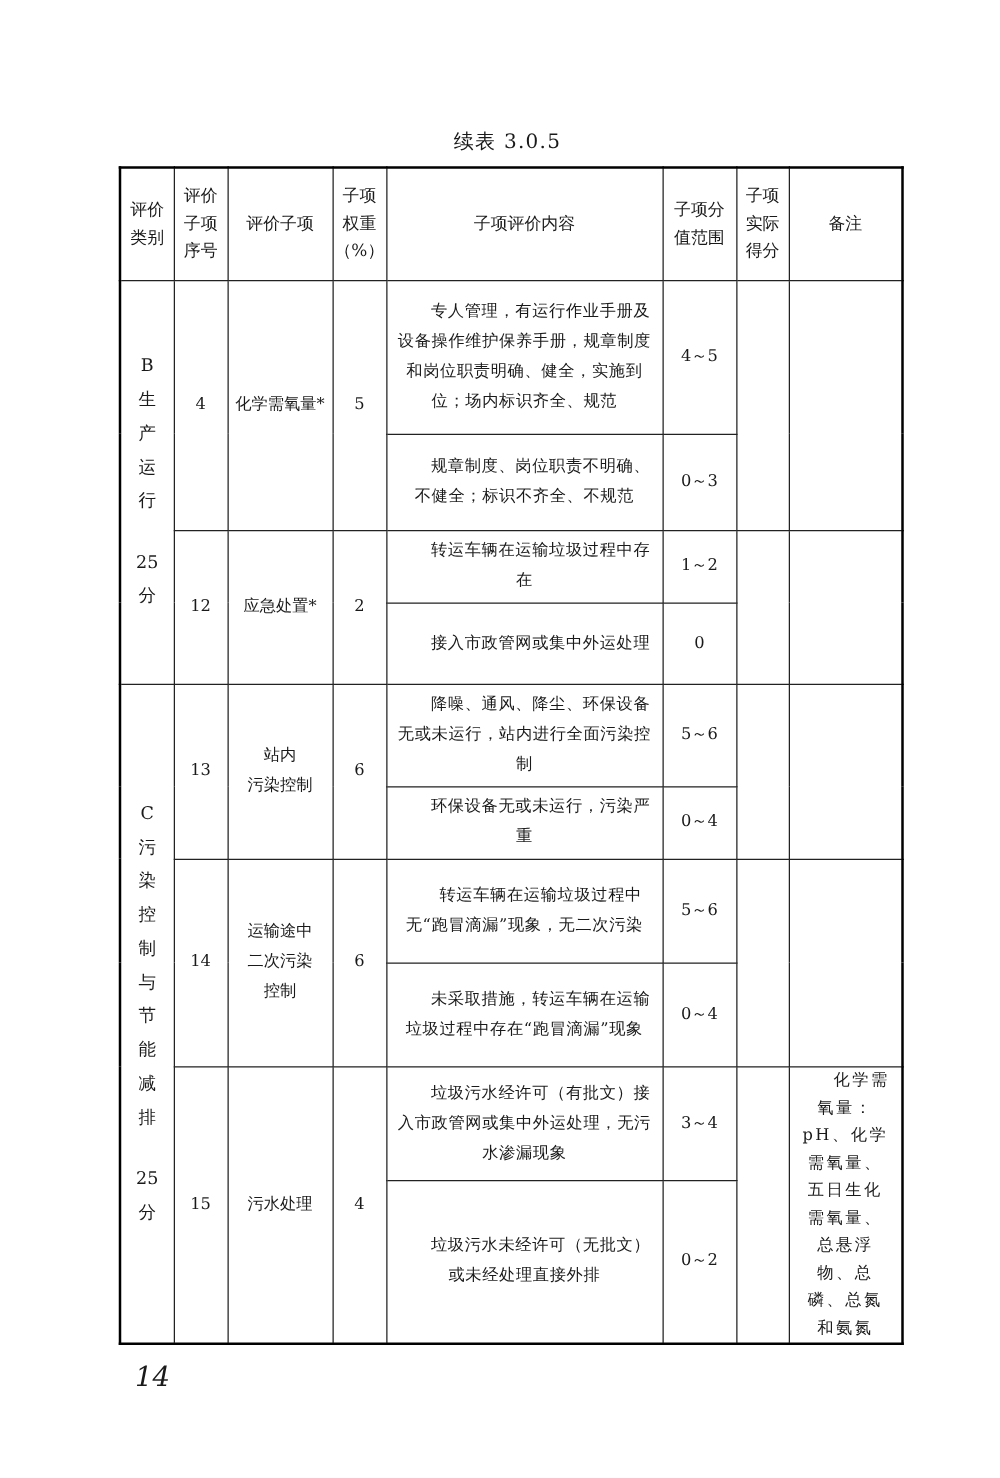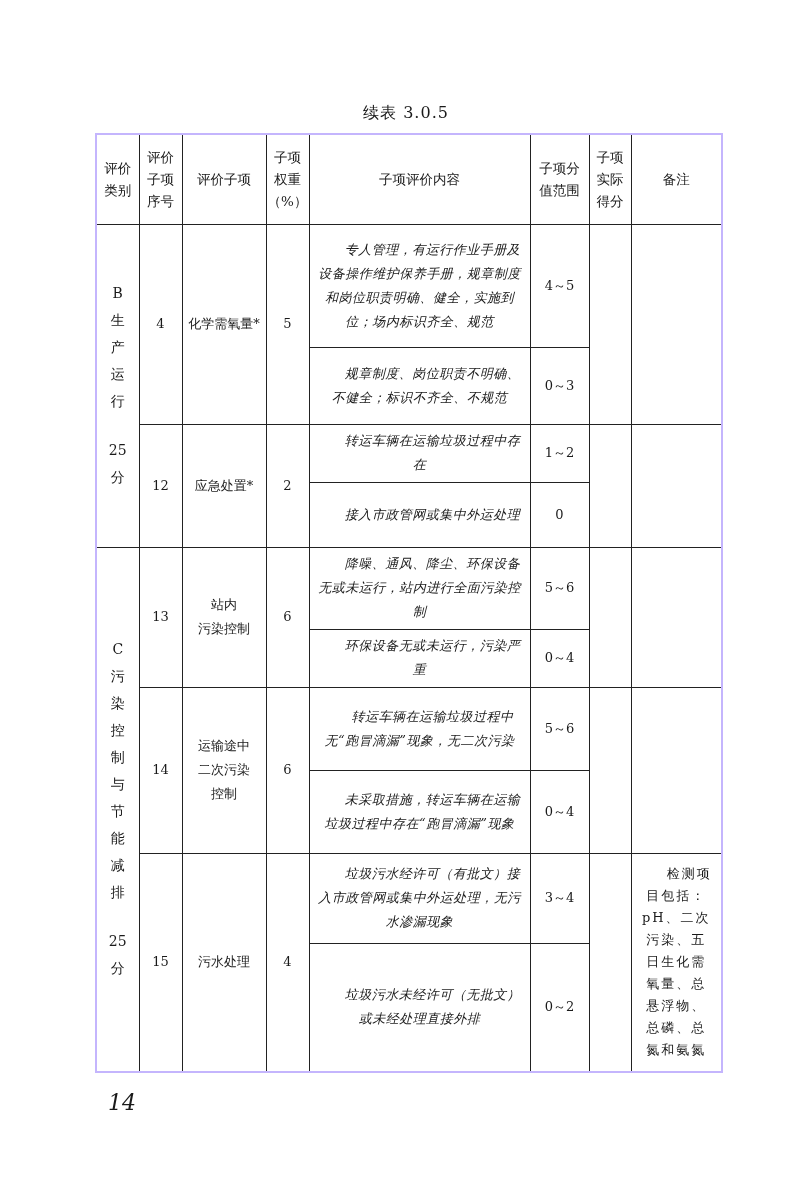--- a/index.html
+++ b/index.html
@@ -12,23 +12,23 @@
     font-size:16px; letter-spacing:1px;
   }
   table.spec {
     position:absolute; left:95px; top:133px; width:626px;
     border-collapse:collapse; table-layout:fixed;
     font-size:13px; line-height:24px;
   }
   table.spec td, table.spec th {
     border:1px solid #222; padding:0; vertical-align:middle; text-align:center; font-weight:normal;
   }
-  table.spec { border:2px solid #c4b5fd; }
+  table.spec { border:2px solid #000000; }
   .hdr { line-height:22px; font-size:13.5px; }
-  .content { text-align:left; padding:0 6px 0 6px !important; text-indent:2em; letter-spacing:0.5px;font-style:italic; }
+  .content { text-align:left; padding:0 6px 0 6px !important; text-indent:2em; letter-spacing:0.5px; }
   .vert { line-height:27px; font-size:14px; }
   .note { text-align:justify; padding:0 8px !important; text-indent:2em; line-height:22px; letter-spacing:2px; font-size:13px; }
   .page-num {
     position:absolute; left:108px; top:1090px; font-size:22px; font-style:italic;
   }
   .stack span { display:block; }
 </style>
 </head>
 <body>
 
@@ -163,21 +163,21 @@
     <td>0～4</td>
   </tr>
 
   <tr style="height:90px">
     <td rowspan="2">15</td>
     <td rowspan="2">污水处理</td>
     <td rowspan="2">4</td>
     <td class="content">垃圾污水经许可（有批文）接入市政管网或集中外运处理，无污水渗漏现象</td>
     <td>3～4</td>
     <td rowspan="2"></td>
-    <td rowspan="2" class="note">检测项目包括：pH、二次污染、五日生化需氧量、总悬浮物、总磷、总氮和氨氮</td>
+    <td rowspan="2" class="note">化学需氧量：pH、化学需氧量、五日生化需氧量、总悬浮物、总磷、总氮和氨氮</td>
   </tr>
   <tr style="height:129px">
     <td class="content">垃圾污水未经许可（无批文）或未经处理直接外排</td>
     <td>0～2</td>
   </tr>
 </tbody>
   </table>
 
 <div class="page-num">14</div>
 

